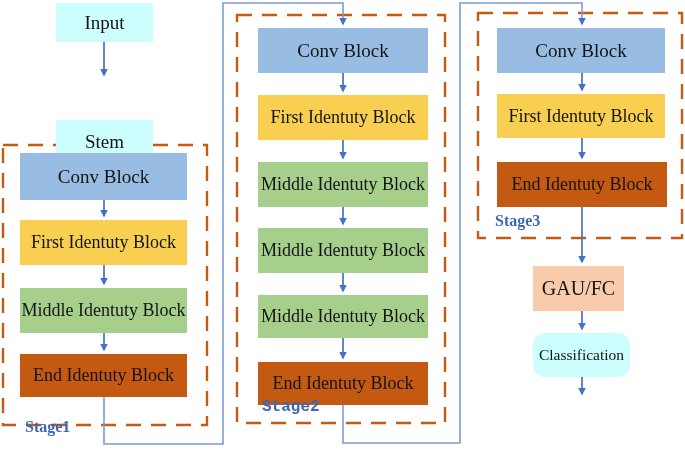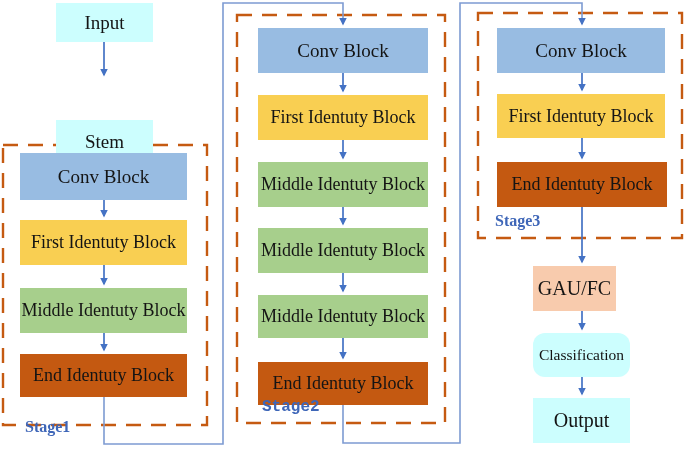--- a/index.html
+++ b/index.html
@@ -39,21 +39,21 @@
   .n-s1-end        {left:20px;  top:354px; width:167px; height:43px;}
   .n-s2-conv       {left:258px; top:28px;  width:170px; height:45px;}
   .n-s2-first      {left:258px; top:95px;  width:170px; height:45px;}
   .n-s2-middle1    {left:258px; top:162px; width:170px; height:45px;}
   .n-s2-middle2    {left:258px; top:228px; width:170px; height:45px;}
   .n-s2-middle3    {left:258px; top:295px; width:170px; height:43px;}
   .n-s2-end        {left:258px; top:362px; width:170px; height:43px;}
   .n-s3-conv       {left:497px; top:28px;  width:168px; height:45px;}
   .n-s3-first      {left:497px; top:94px;  width:168px; height:44px;}
   .n-s3-end        {left:497px; top:162px; width:170px; height:45px;}
-  .n-gau           {left:533px; top:266px; width:83px;  height:45px;}
+  .n-gau           {left:533px; top:266px; width:91px;  height:45px;}
   .n-classification{left:533px; top:333px; width:97px;  height:44px;}
   .n-output        {left:533px; top:398px; width:97px;  height:45px;}
   .l-stage1{left:25px;  top:418px;}
   .l-stage2{left:262px; top:398px;}
   .l-stage3{left:495px; top:212px;}
 </style>
 </head>
 <body>
 
 <div id="canvas">
@@ -105,19 +105,18 @@
   <div class="node n-s2-middle2 fs-sm" style="background-color: rgb(167, 207, 140);">Middle Identuty Block</div>
   <div class="node n-s2-middle3 fs-sm" style="background-color: rgb(167, 207, 140);">Middle Identuty Block</div>
   <div class="node n-s2-end fs-sm" style="background-color: rgb(196, 89, 17);">End Identuty Block</div>
 
   <div class="node n-s3-conv fs-md" style="background-color: rgb(152, 188, 226);">Conv Block</div>
   <div class="node n-s3-first fs-sm" style="background-color: rgb(249, 207, 82);">First Identuty Block</div>
   <div class="node n-s3-end fs-sm" style="background-color: rgb(196, 89, 17);">End Identuty Block</div>
 
   <div class="node n-gau fs-lg" style="background-color: rgb(248, 203, 173);">GAU/FC</div>
   <div class="node n-classification fs-cl" style="background-color: rgb(204, 254, 254);">Classification</div>
-  <div class="node n-output fs-lg" style="background-color: rgb(204, 254, 254);">Output</div>
 
   <div class="stage-label l-stage1" style="color: rgb(62, 102, 184);">Stage1</div>
   <div class="stage-label l-stage2" style="color: rgb(62, 102, 184); font-family: Liberation Mono, monospace;">Stage2</div>
   <div class="stage-label l-stage3" style="color: rgb(62, 102, 184);">Stage3</div>
 
 </div>
 
 </body></html>

